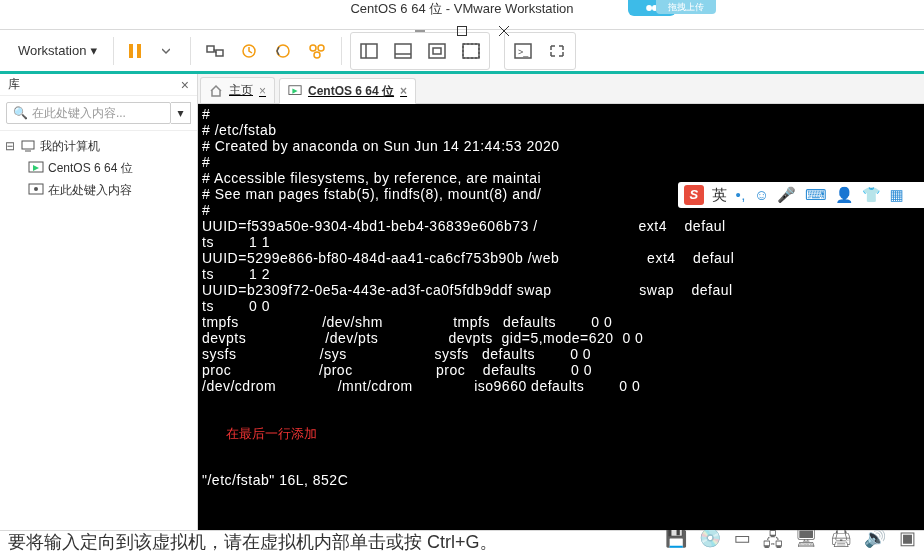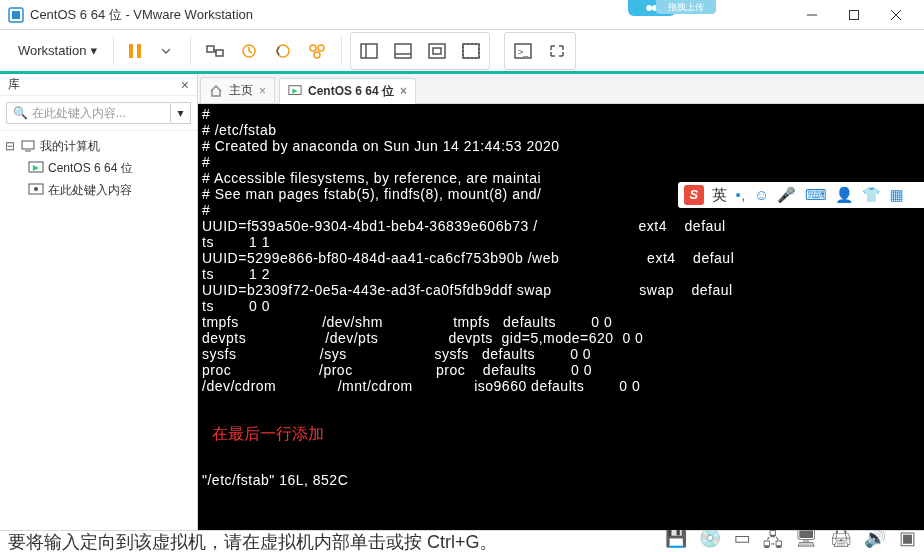--- a/index.html
+++ b/index.html
@@ -1,17 +1,17 @@
 <!DOCTYPE html>
 <html><head>
 <meta charset="utf-8">
 <style>
 * { margin: 0; padding: 0; box-sizing: border-box; font-family: "Microsoft YaHei", "Segoe UI", sans-serif; }
 body { width: 924px; height: 552px; background: #fff; overflow: hidden; font-size: 12px; }
-.titlebar { height: 30px; background: #fff; border-bottom: 1px solid #d9d9d9; display: flex; align-items: center; padding: 0 8px; position: relative; }
+.titlebar { height: 30px; background: #fff; border-bottom: 1px solid #d9d9d9; display: flex; align-items: center; padding: 0 8px; position: relative; flex-direction: column; }
 .titlebar .app-icon { width: 16px; height: 16px; margin-right: 6px; }
 .titlebar .title { flex: 1; color: #333; font-size: 13px; }
 .blue-badge { position: absolute; left: 628px; top: 0; width: 48px; height: 16px; background: #3dbbe8; border-radius: 0 0 6px 6px; display: flex; align-items: center; justify-content: center; }
 .blue-badge svg { width: 14px; height: 14px; }
 .blue-tag { position: absolute; left: 656px; top: 0; width: 60px; height: 14px; background: #8bd4ec; border-radius: 0 0 4px 4px; font-size: 9px; color: #fff; text-align: center; line-height: 14px; }
 .win-controls { display: flex; gap: 2px; }
 .win-btn { width: 40px; height: 26px; display: flex; align-items: center; justify-content: center; color: #333; }
 .menubar { height: 44px; background: #fff; border-bottom: 3px solid #14b8a6; display: flex; align-items: center; padding: 0 10px; gap: 2px; }
 .menu-drop { font-size: 13px; color: #333; padding: 4px 8px; display: flex; align-items: center; gap: 4px; }
 .sep { width: 1px; height: 28px; background: #e0e0e0; margin: 0 6px; }
@@ -24,21 +24,21 @@
 .sidebar-header .close-x { margin-left: auto; cursor: pointer; color: #666; font-size: 14px; }
 .search-row { padding: 6px; display: flex; align-items: center; border-bottom: 1px solid #eee; }
 .search-box { flex: 1; border: 1px solid #ccc; border-radius: 2px; height: 22px; display: flex; align-items: center; padding: 0 6px; color: #999; }
 .search-box .mag { margin-right: 4px; }
 .search-drop { width: 20px; height: 22px; border: 1px solid #ccc; border-left: none; display: flex; align-items: center; justify-content: center; color: #333; }
 .tree { padding: 4px 0; font-size: 12px; }
 .tree-row { display: flex; align-items: center; height: 22px; padding-left: 4px; gap: 4px; color: #333; }
 .tree-row.indent1 { padding-left: 28px; }
 .tree-row .twisty { width: 12px; text-align: center; color: #666; }
 .tree-row .ticon { width: 16px; height: 16px; }
-.content { flex: 1; background: #fff; display: flex; flex-direction: column; }
+.content { flex: 1; background: #fff; display: flex; flex-direction: column; text-decoration: underline; }
 .tabbar { height: 30px; background: #f4f4f4; border-bottom: 1px solid #d9d9d9; display: flex; align-items: flex-end; padding: 0 6px 0 2px; gap: 4px; }
 .tab { height: 26px; background: #fff; border: 1px solid #d9d9d9; border-bottom: none; border-radius: 3px 3px 0 0; display: flex; align-items: center; padding: 0 8px; gap: 6px; font-size: 12px; color: #333; }
 .tab.inactive { background: #f9f9f9; }
 .tab .close { color: #888; }
 .tab.active { font-weight: bold; background: #fff; box-shadow: 0 -1px 0 #fff inset; border-bottom: 1px solid #fff; margin-bottom: -1px; }
 .console { flex: 1; background: #000; color: #fff; font-family: "Courier New", monospace; font-size: 14px; line-height: 16px; padding: 2px 4px; overflow: hidden; white-space: pre; position: relative; letter-spacing: 0.5px; }
 .console .red { color: #e33; }
 .ime-bar { position: absolute; right: 0; top: 78px; width: 246px; height: 26px; background: #fff; display: flex; align-items: center; gap: 8px; padding: 0 6px; border-radius: 3px 0 0 3px; box-shadow: 0 1px 4px rgba(0,0,0,0.3); }
 .ime-bar .s-logo { width: 20px; height: 20px; background: #e74c3c; color: #fff; border-radius: 3px; display: flex; align-items: center; justify-content: center; font-weight: bold; font-style: italic; font-size: 13px; font-family: sans-serif; }
 .ime-bar .ime-item { color: #2b8cd6; font-size: 15px; }
@@ -236,21 +236,21 @@
 ts        1 1
 UUID=5299e866-bf80-484d-aa41-ca6cf753b90b /web                    ext4    defaul
 ts        1 2
 UUID=b2309f72-0e5a-443e-ad3f-ca0f5fdb9ddf swap                    swap    defaul
 ts        0 0
 tmpfs                   /dev/shm                tmpfs   defaults        0 0
 devpts                  /dev/pts                devpts  gid=5,mode=620  0 0
 sysfs                   /sys                    sysfs   defaults        0 0
 proc                    /proc                   proc    defaults        0 0
 /dev/cdrom              /mnt/cdrom              iso9660 defaults        0 0</div>
-<span class="red" style="display:block;margin-top:16px;margin-left:10px;font-family:'Microsoft YaHei';font-size:16px;letter-spacing:0">在最后一行添加</span>
+<span class="red" style="display:block;margin-top:16px;margin-left:24px;font-family:'Microsoft YaHei';font-size:13px;letter-spacing:0">在最后一行添加</span>
 <span style="display:block;margin-top:14px">"/etc/fstab" 16L, 852C</span>
       <div class="ime-bar">
         <div class="s-logo">S</div>
         <span class="ime-item" style="color:#333;font-family:'Microsoft YaHei'">英</span>
         <span class="ime-item">•,</span>
         <span class="ime-item">☺</span>
         <span class="ime-item">🎤</span>
         <span class="ime-item">⌨</span>
         <span class="ime-item">👤</span>
         <span class="ime-item">👕</span>

